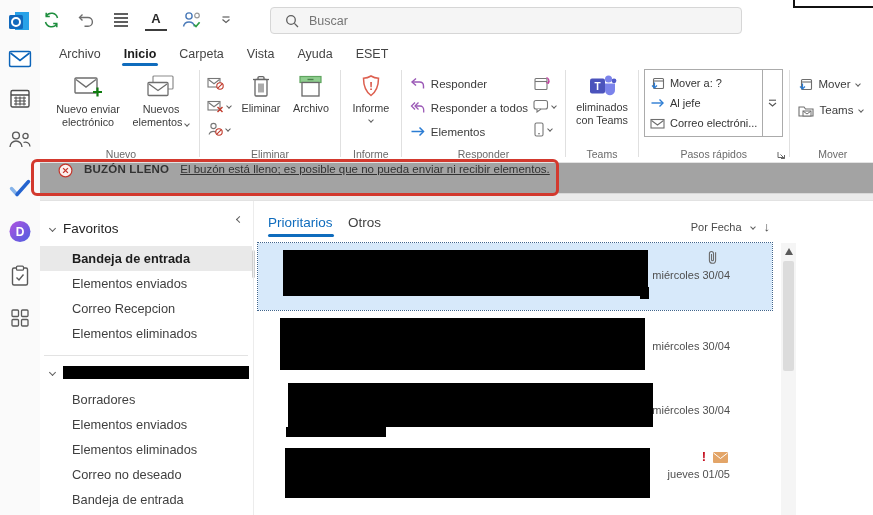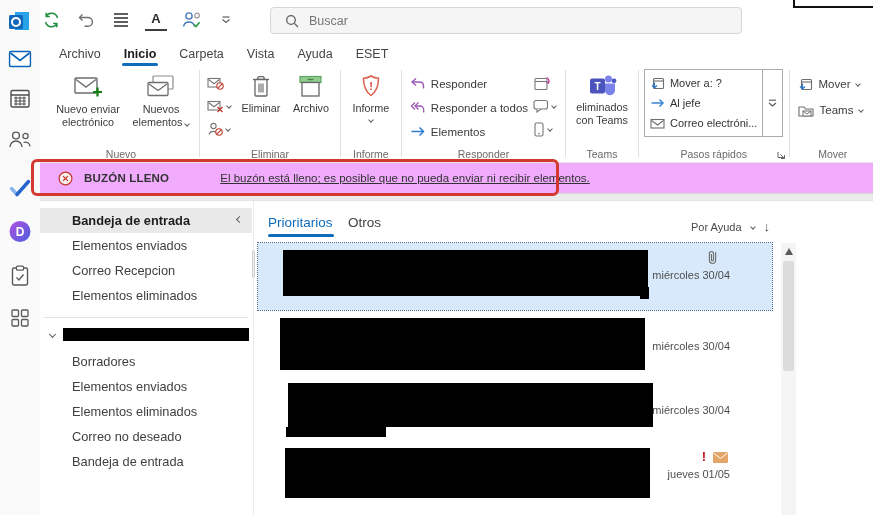--- a/index.html
+++ b/index.html
@@ -41,23 +41,23 @@
   .mini-btn { display:flex; align-items:center; gap:3px; height:16px; cursor:pointer; }
   .chev { display:inline-block; width:5px; height:5px; border-right:1.3px solid #5f5f5f; border-bottom:1.3px solid #5f5f5f; transform:rotate(45deg); }
   .chev.sm { width:4px; height:4px; }
   .qs-box { border:1px solid #ababab; display:flex; margin-top:2px; height:68px; background:#fff; }
   .qs-items { display:flex; flex-direction:column; justify-content:space-around; padding:3px 5px; }
   .qs-item { display:flex; align-items:center; gap:5px; font-size:11px; color:#333; cursor:pointer; white-space:nowrap; }
   .qs-more { width:20px; border-left:1px solid #ababab; display:flex; align-items:center; justify-content:center; cursor:pointer; }
   .launcher { position:absolute; right:0px; bottom:2px; cursor:pointer; }
 
   
-  .banner { position:absolute; left:40px; top:163px; right:0; height:30px; background:#f0abfc; display:flex; align-items:center; gap:11px; padding-left:18px; }
+  .banner { position:absolute; left:40px; top:163px; right:0; height:30px; background:#a3a3a3; display:flex; gap:11px; padding-left:18px; }
   .banner-title { font-size:11.5px; font-weight:700; color:#323232; letter-spacing:.2px; }
-  .banner-link { font-size:11.5px; color:#323232; text-decoration:underline; cursor:pointer;margin-left:40px; }
+  .banner-link { font-size:11.5px; color:#323232; text-decoration:underline; cursor:pointer; }
   .red-annot { position:absolute; left:31px; top:159px; width:528px; height:37px; border:3px solid #d3392e; border-radius:6px; z-index:40; pointer-events:none; }
   .graystrip { position:absolute; left:40px; top:193px; right:0; height:8px; background:#ebebeb; border-top:1px solid #d8d8d8; border-bottom:1px solid #e2e2e2; }
 
   
   .sidebar { position:absolute; left:40px; top:201px; width:212px; bottom:0; background:#fff; }
   .collapse-btn { position:absolute; right:10px; top:7px; cursor:pointer; }
   .collapse-btn .chev { transform:rotate(135deg); width:5px; height:5px; }
   .sec-header { display:flex; align-items:center; gap:8px; padding-left:10px; height:22px; margin-top:16px; font-size:13.5px; color:#242424; cursor:pointer; }
   .side-item { height:25px; display:flex; align-items:center; padding-left:32px; padding-right:8px; font-size:12.8px; color:#3f3f3f; cursor:pointer; }
   .side-item.selected { background:#e9e9e9; font-weight:700; color:#1d1d1d; }
@@ -472,20 +472,24 @@
   </span>
   <span class="banner-title">BUZÓN LLENO</span>
   <span class="banner-link">El buzón está lleno; es posible que no pueda enviar ni recibir elementos.</span>
 </div>
 <div class="red-annot"></div>
 <div class="graystrip"></div>
 
 <div class="sidebar">
   <span class="collapse-btn"><span class="chev"></span></span>
 
+  <div class="sec-header">
+    <span class="chev"></span>
+    <span>Favoritos</span>
+  </div>
   <div style="margin-top:7px">
     <div class="side-item selected">Bandeja de entrada</div>
     <div class="side-item">Elementos enviados</div>
     <div class="side-item">Correo Recepcion</div>
     <div class="side-item">Elementos eliminados</div>
   </div>
 
   <div class="side-divider"></div>
 
   <div class="sec-header" style="margin-top:0">
@@ -506,21 +510,21 @@
 </div>
 <div class="mini-sliver"></div>
 <div class="pane-divider"></div>
 
 <div class="listpane">
   <div class="ltab-row">
     <span class="ltab-focused">Prioritarios</span>
     <span class="ltab-underline"></span>
     <span class="ltab-others">Otros</span>
     <span class="sortctl">
-      <span>Por Ayuda</span>
+      <span>Por Fecha</span>
       <span class="chev sm"></span>
       <span class="sort-arrow">↓</span>
     </span>
   </div>
 
   <div class="emails">
 
     <div class="email selected" style="top:0;height:67px">
       <div class="redact" style="left:25px;top:7px;width:365px;height:46px"></div>
       <div class="redact" style="left:382px;top:44px;width:9px;height:12px"></div>

